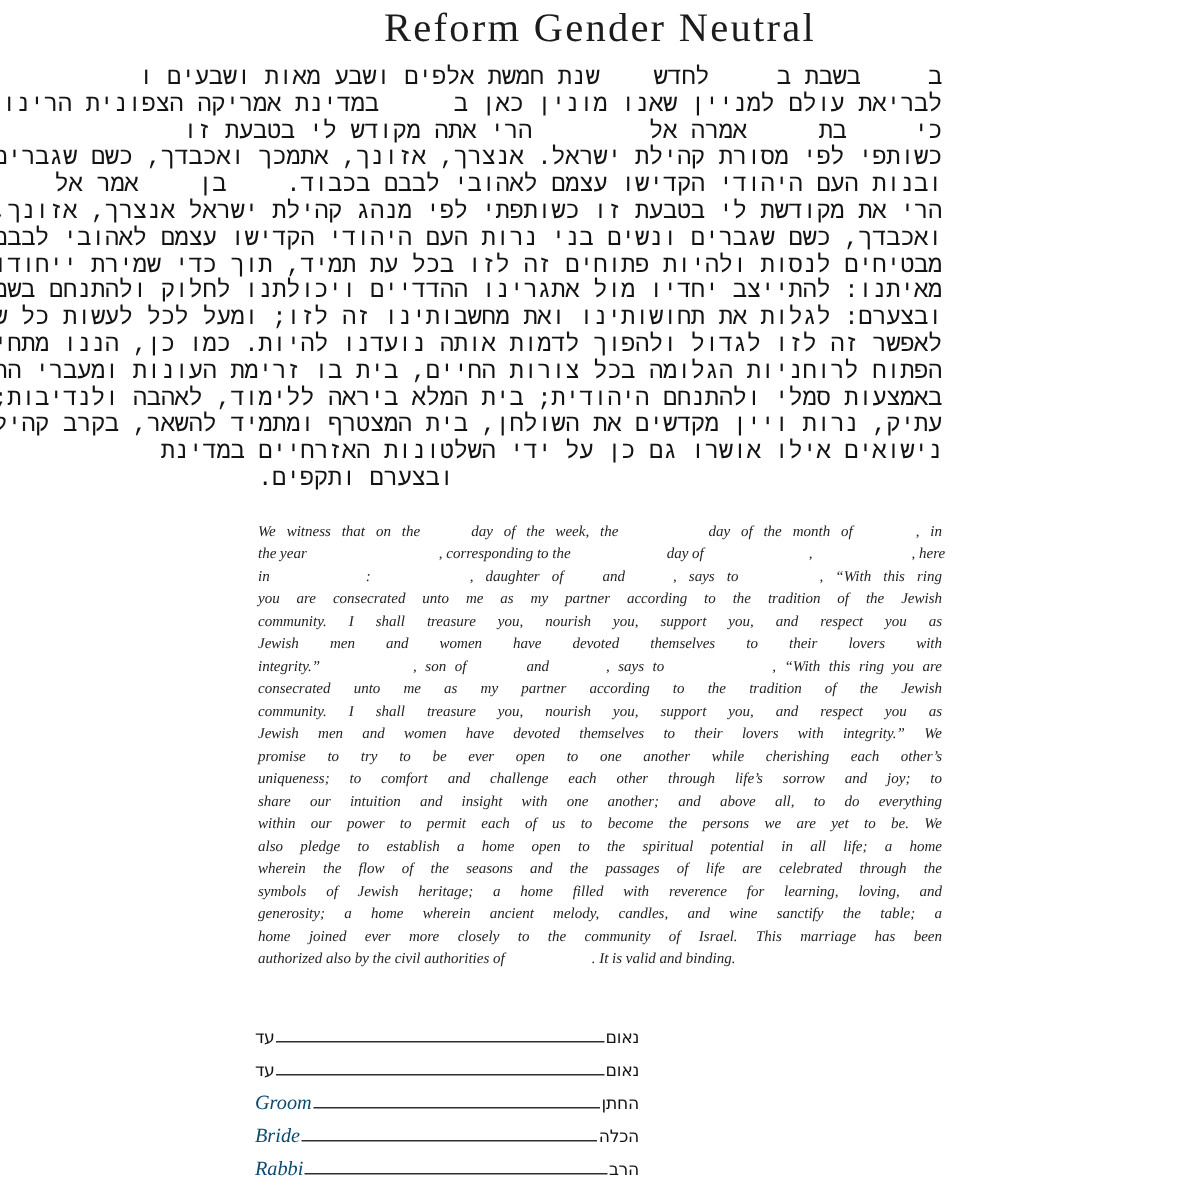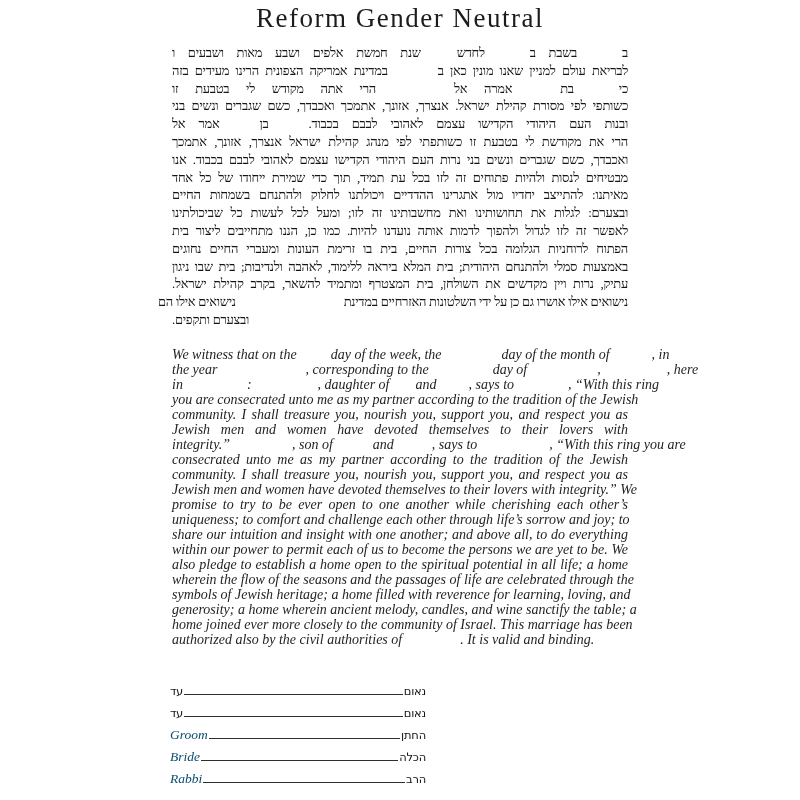--- a/index.html
+++ b/index.html
@@ -7,27 +7,27 @@
     position:relative; width:800px; height:800px; background:#ffffff;
     overflow:hidden; color:#1a1a1a;
   }
   .title {
     position:absolute; top:3px; left:0; width:100%; text-align:center;
     font-family:Liberation Serif, serif; font-size:27px; font-weight:400;
     letter-spacing:1.5px; color:#1c1c1c;
   }
   .heb {
     position:absolute; left:172px; top:44px; width:456px;
-    direction:rtl; font-family:Liberation Serif, serif;
-    font-size:13px; letter-spacing:-0.3px; line-height:17.8px; color:#141414;
+    direction:rtl; font-family:Liberation Mono, monospace;
+    font-size:16px; letter-spacing:-0.3px; line-height:17.8px; color:#141414;
   }
   .eng {
     position:absolute; left:172px; top:347px; width:456px;
     font-family:"Liberation Serif", serif; font-style:italic;
-    font-size:14px; line-height:15px; color:#232323;
+    font-size:10px; line-height:15px; color:#232323;
   }
   .tline { white-space:nowrap; text-align:justify; text-align-last:justify; }
   .tlast { text-align:left; text-align-last:left; }
   .gap   { display:inline-block; }
   .sigs  { position:absolute; left:170px; top:676px; width:256px; }
   .sig-row { display:flex; align-items:flex-end; height:22px; }
   .sig-he {
     font-family:"DejaVu Sans", sans-serif; font-size:11.5px;
     letter-spacing:-0.2px; color:#141414; line-height:14px;
   }

